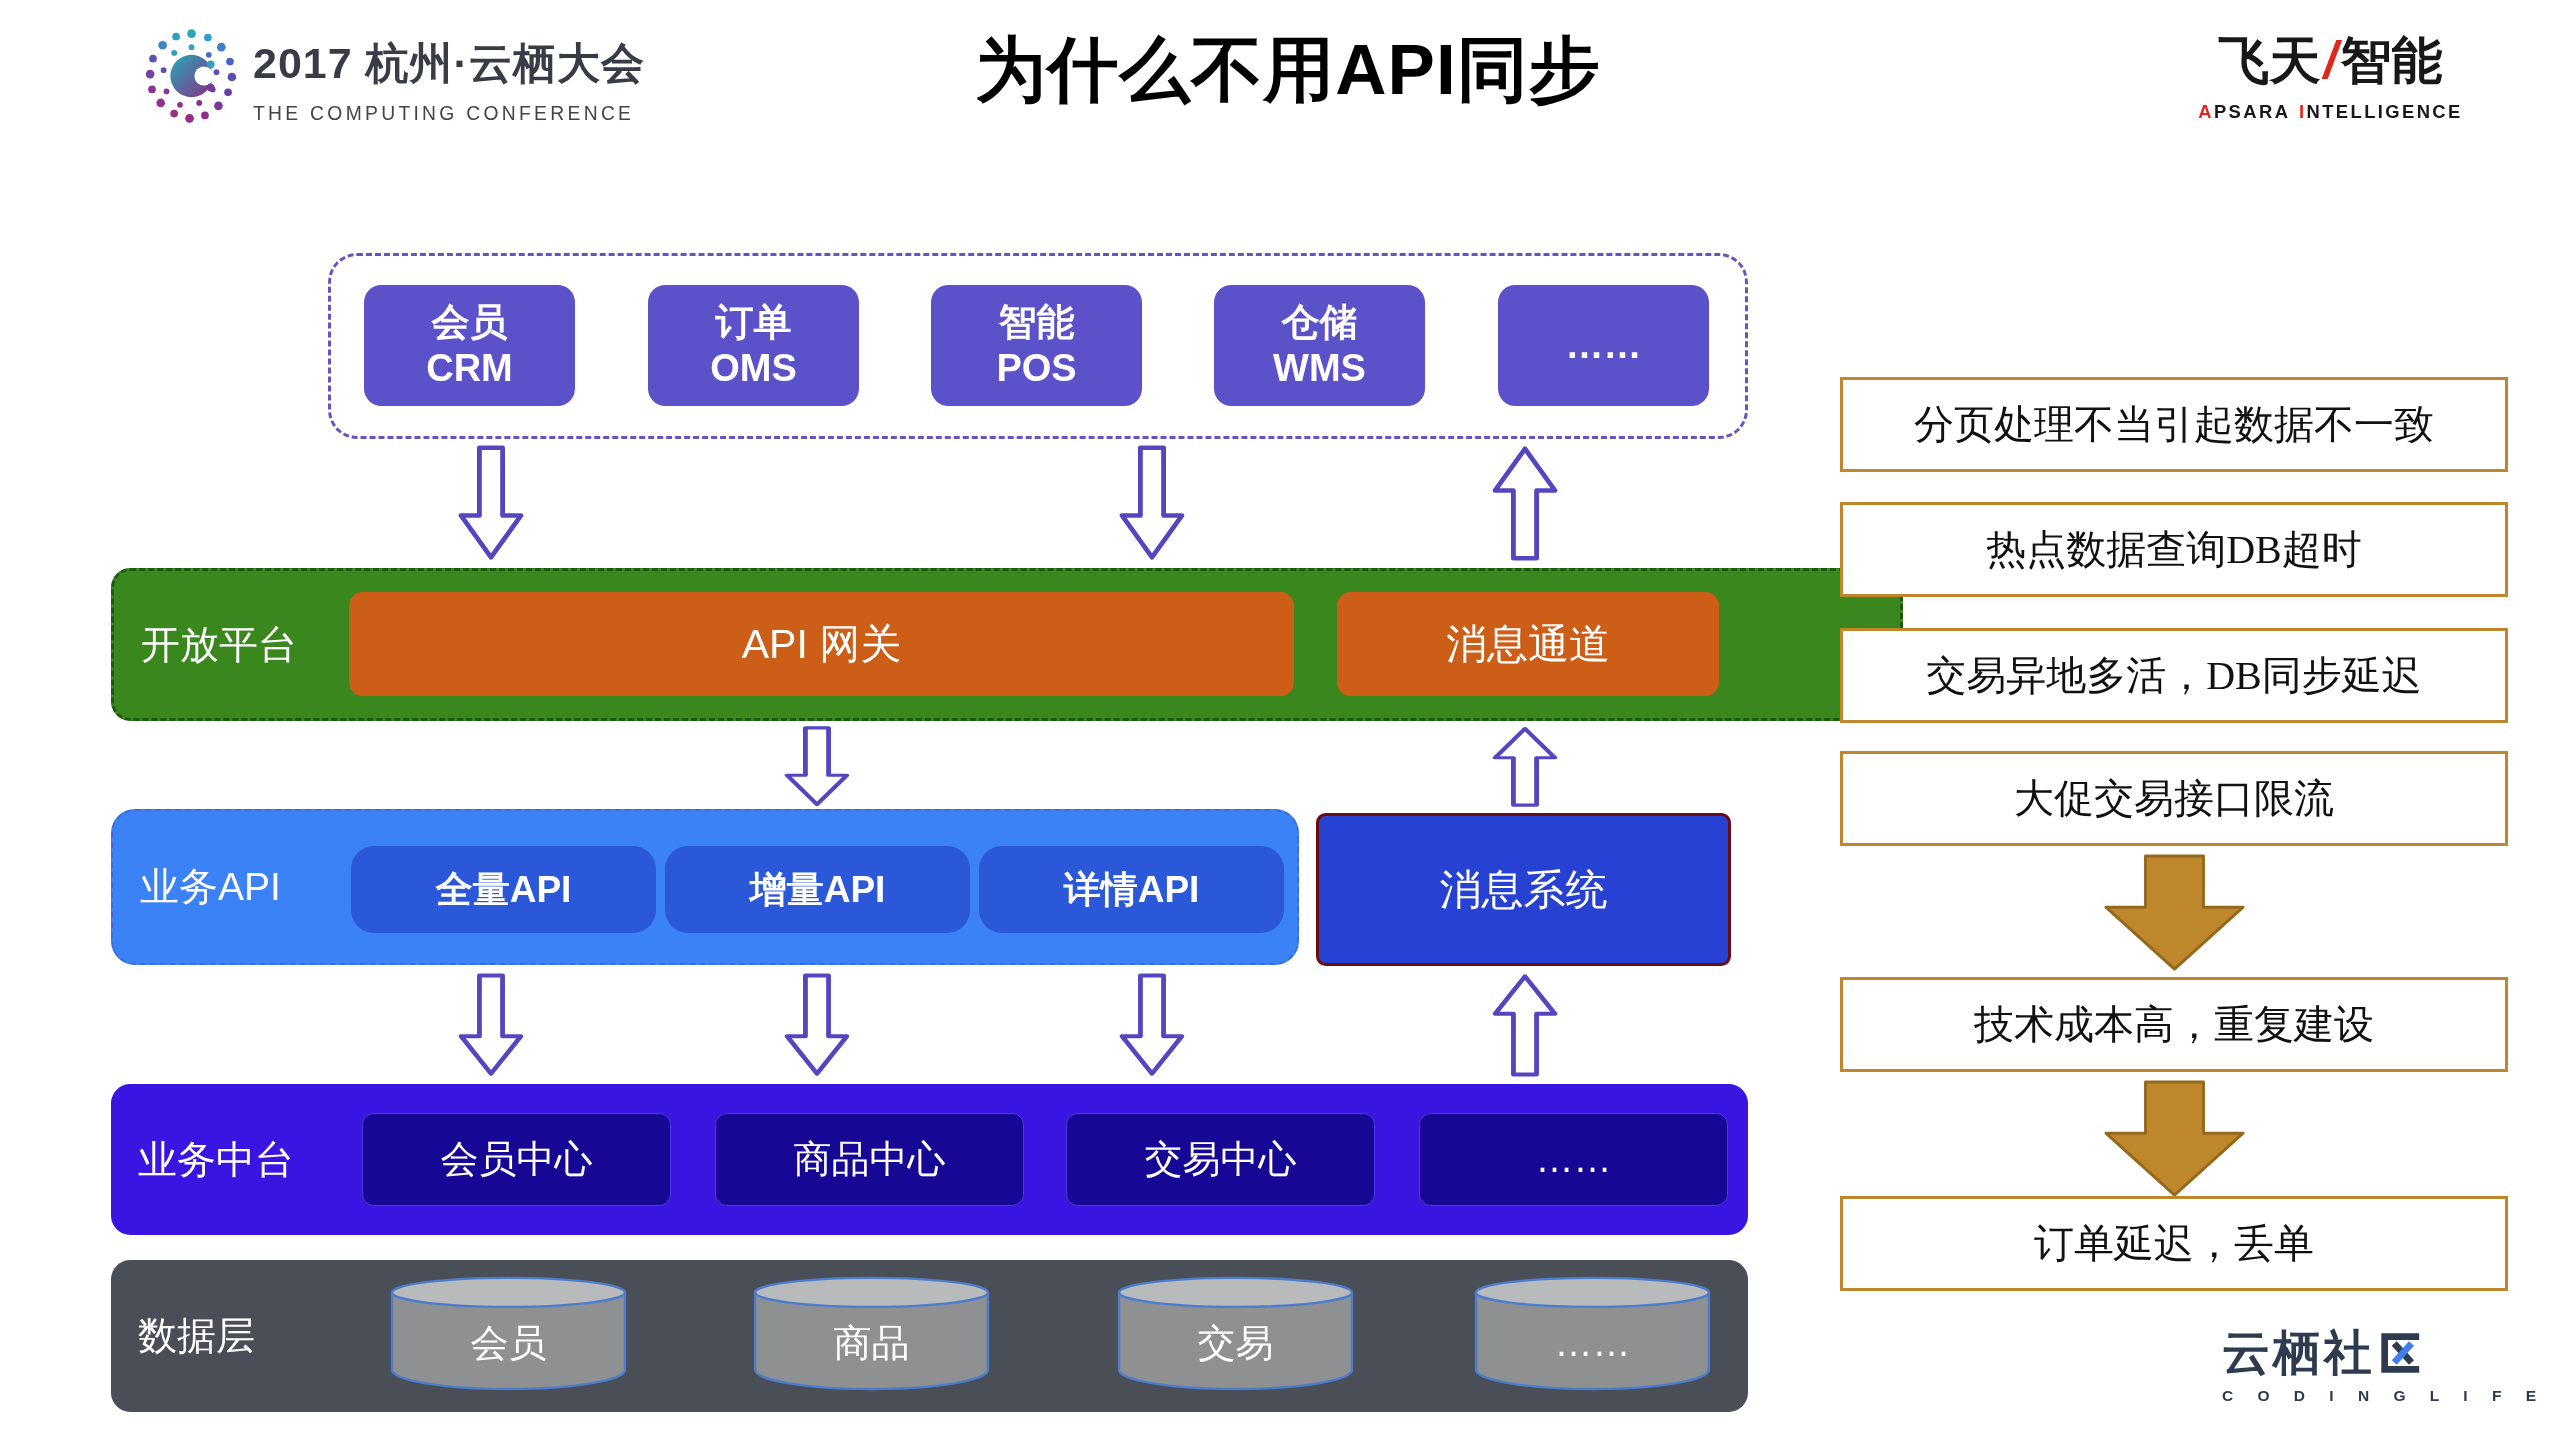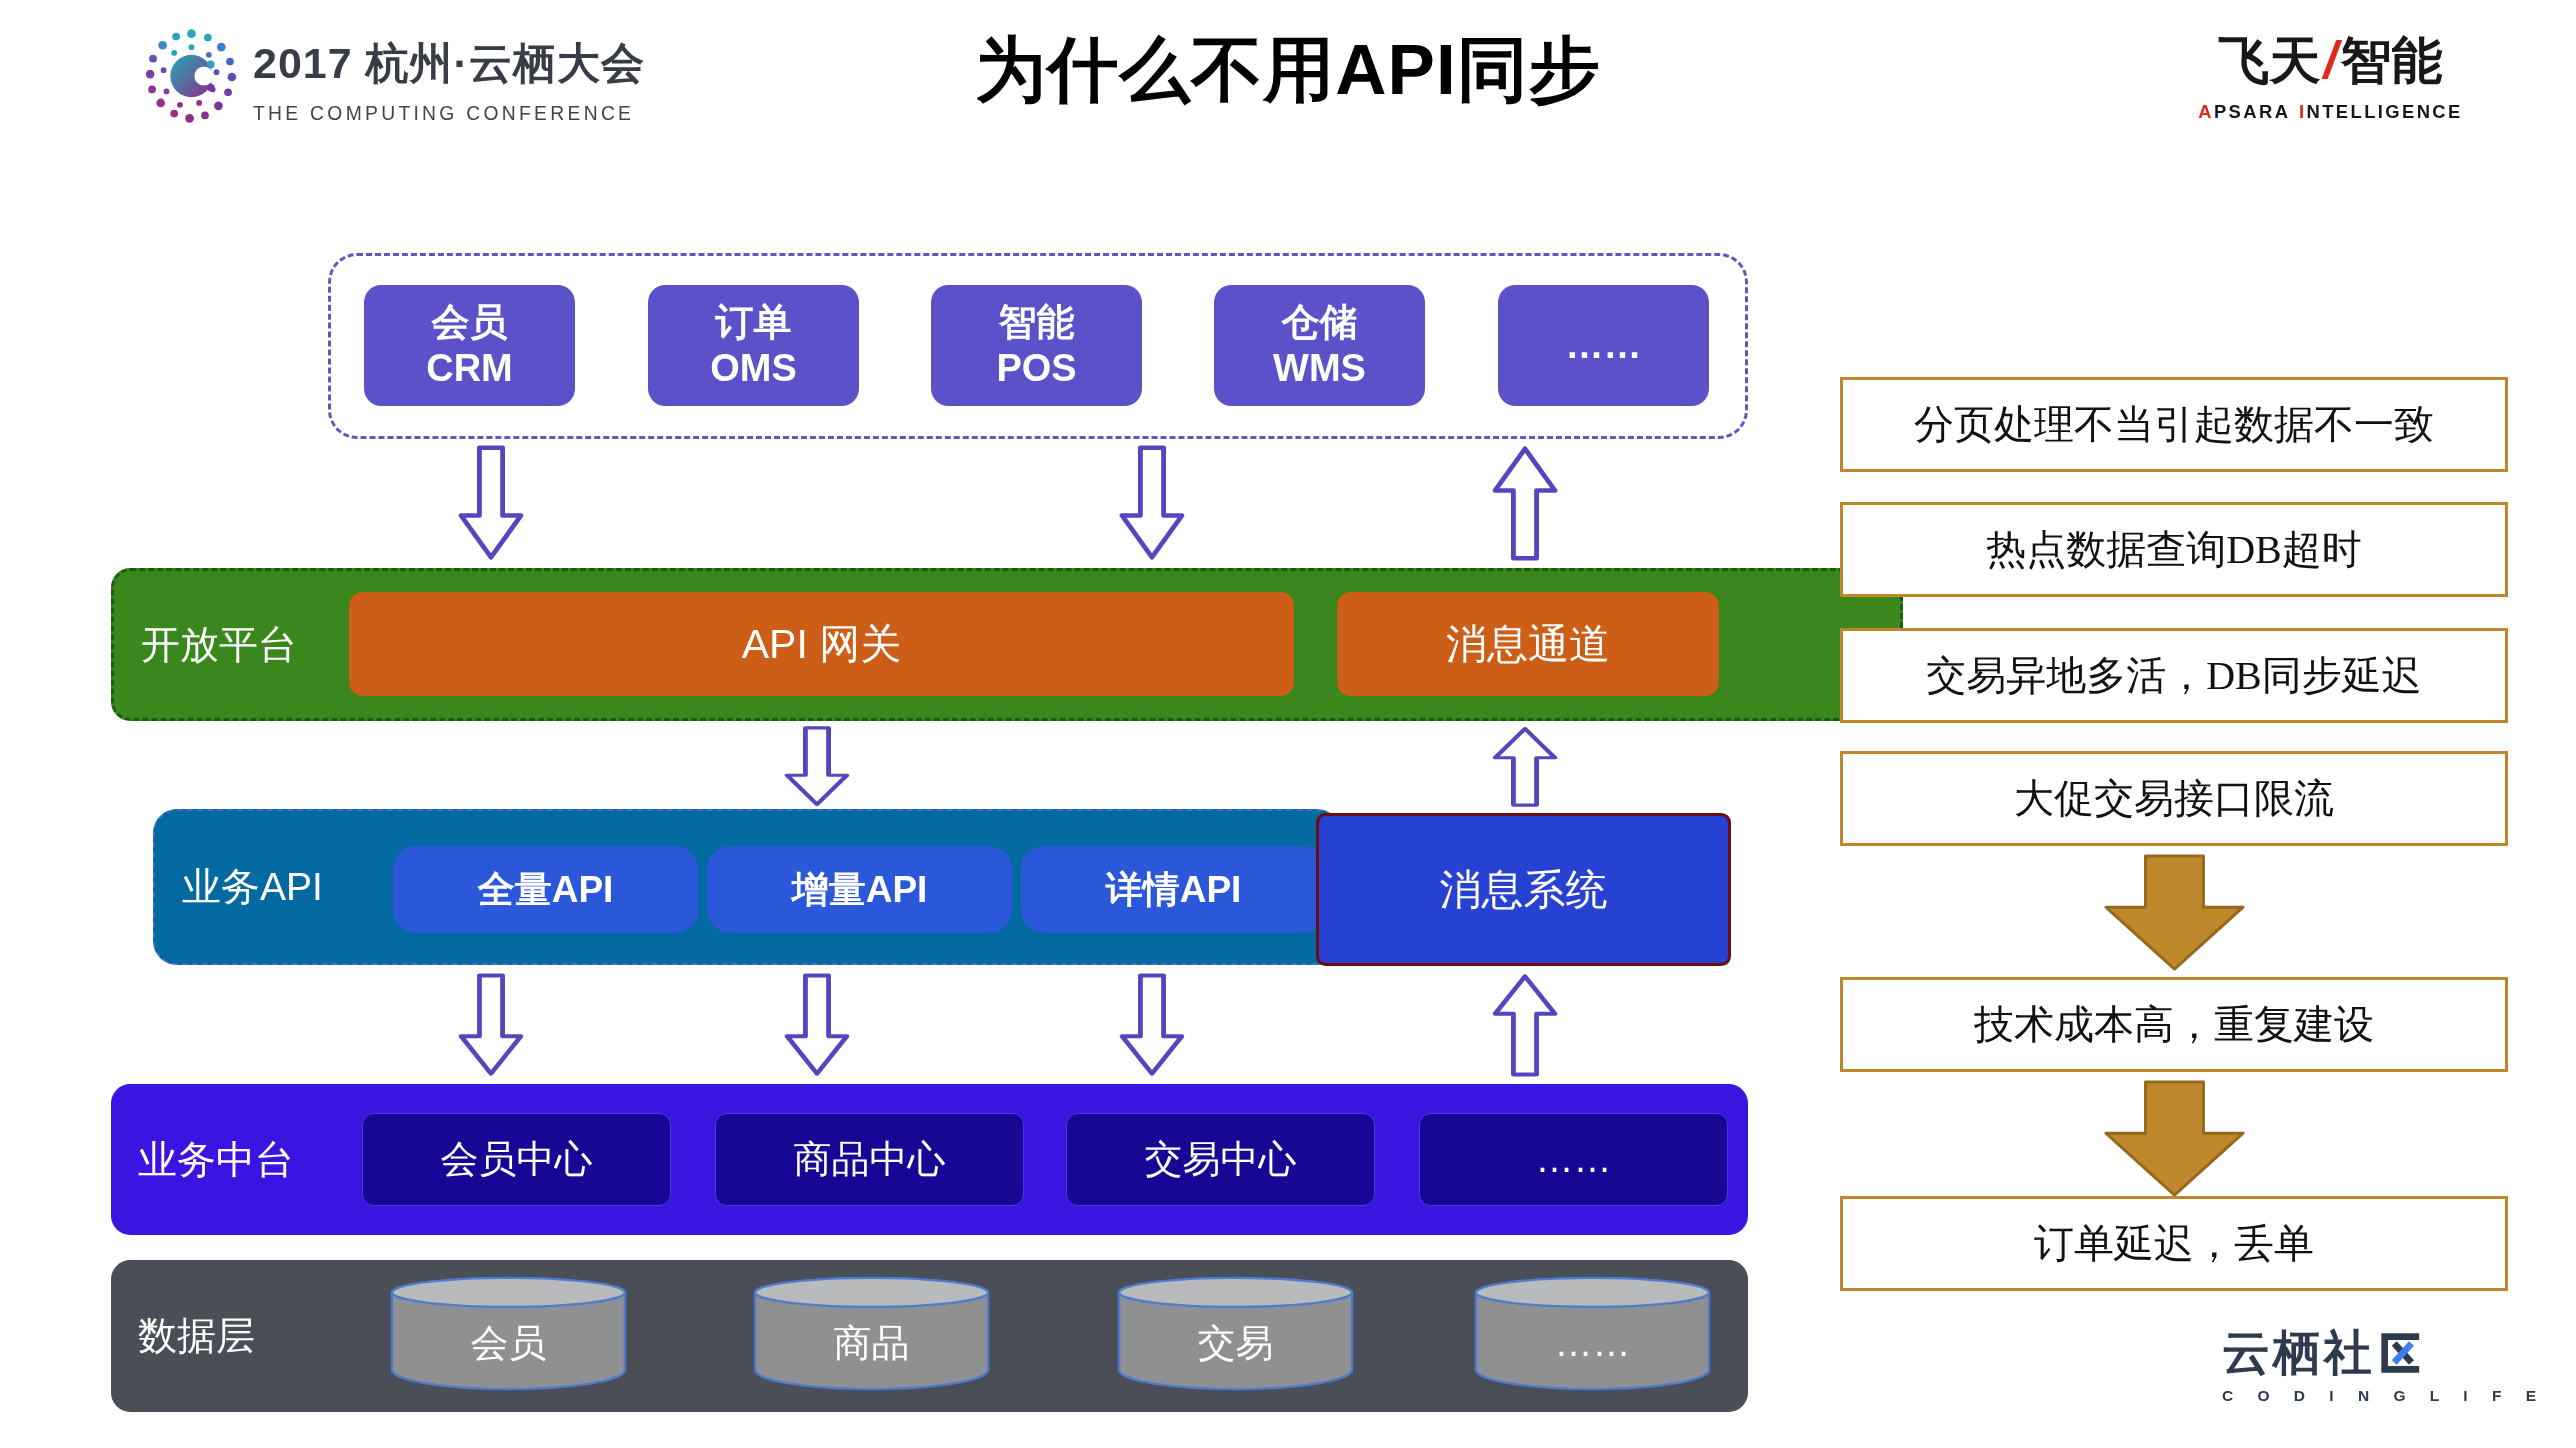--- a/index.html
+++ b/index.html
@@ -35,21 +35,21 @@
   .app-box:nth-of-type(5){left:1167px;}
 
   
   .row-label{position:absolute;left:27px;top:50%;transform:translateY(-50%);color:#fff;font-size:39px;font-weight:500;white-space:nowrap;}
   #open-platform{left:111px;top:568px;width:1792px;height:153px;background:#3a871e;border:3.9px dashed #1b5a10;border-radius:19.3px;box-sizing:border-box;}
   .orange-box{position:absolute;top:21px;height:104px;background:#cc5e18;border-radius:13.5px;
     display:flex;align-items:center;justify-content:center;color:#fff;font-size:41px;}
   #api-gateway{left:235px;width:945px;}
   #msg-channel{left:1223px;width:382px;}
 
-  #business-api{left:111px;top:809px;width:1188px;height:156px;background:#0369a1;border:2.9px dashed #3e6bd6;border-radius:24px;box-sizing:border-box;margin-left:42px;}
+  #business-api{left:111px;top:809px;width:1188px;height:156px;background:#3b82f6;border:2.9px dashed #3e6bd6;border-radius:24px;box-sizing:border-box;}
   .api-box{position:absolute;top:35px;width:305px;height:87px;background:#2a58d8;border-radius:23px;
     display:flex;align-items:center;justify-content:center;color:#fff;font-size:37px;font-weight:600;}
   .api-box:nth-of-type(2){left:238px;}
   .api-box:nth-of-type(3){left:552px;}
   .api-box:nth-of-type(4){left:866px;}
   #message-system{left:1316px;top:813px;width:415px;height:153px;background:#2741d3;border:3.9px solid #690d12;border-radius:9.7px;
     display:flex;align-items:center;justify-content:center;color:#fff;font-size:42px;box-sizing:border-box;}
 
   #business-middle{left:111px;top:1084px;width:1637px;height:151px;background:#3a15e2;border-radius:19.3px;}
   .center-box{position:absolute;top:29px;width:309px;height:93px;background:#170795;border:1.9px solid #4b3bdf;border-radius:11.6px;

